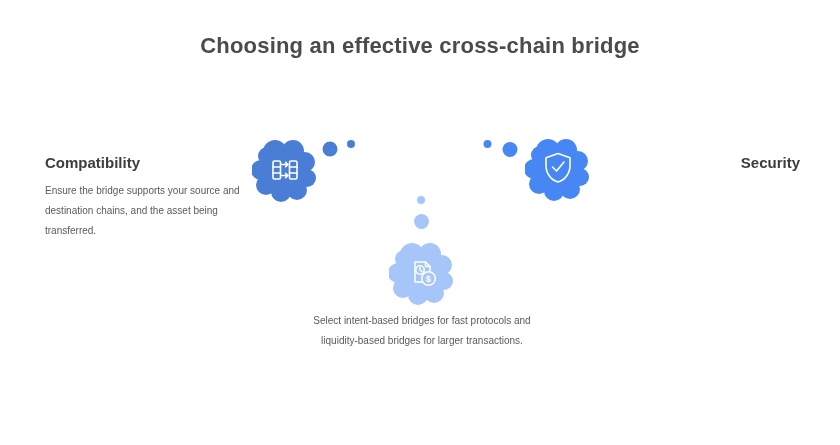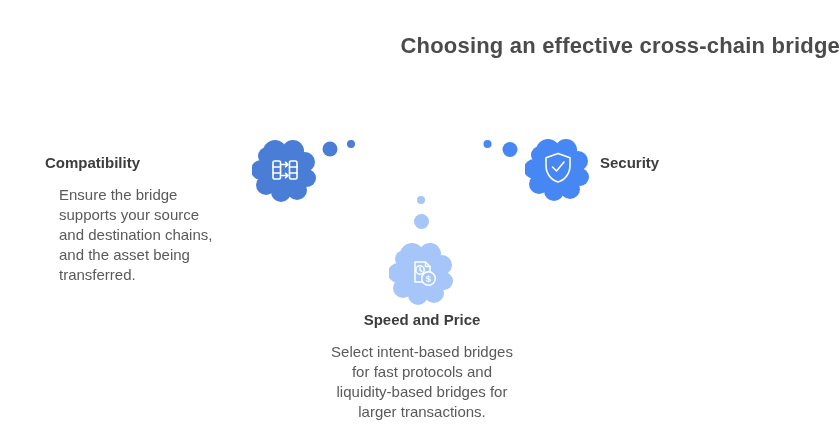--- a/index.html
+++ b/index.html
@@ -1,23 +1,23 @@
 <!DOCTYPE html>
 <html><head>
 <meta charset="utf-8">
 <style>
   html,body{margin:0;padding:0;}
   body{font-family:"Liberation Sans", sans-serif; background:#fff;}
   .canvas{position:relative;width:840px;height:445px;background:#ffffff;overflow:hidden;}
-  .main-title{position:absolute;top:18px;left:0;width:100%;text-align:right;
+  .main-title{position:absolute;top:18px;left:0;width:100%;text-align:center;
     font-size:22px;font-weight:700;color:#4b4b4b;letter-spacing:.2px;}
   .feature-text h3{margin:0 0 10px 0;font-size:15px;font-weight:700;color:#3d3d3d;}
-  .feature-text p{margin:14px;font-size:15px;line-height:20px;color:#5a5a5a;}
+  .feature-text p{margin:0;font-size:10px;line-height:20px;color:#5a5a5a;}
   .ft-compat{position:absolute;left:45px;top:154px;width:195px;text-align:left;}
-  .ft-security{position:absolute;left:600px;top:154px;width:200px;text-align:left;}
+  .ft-security{position:absolute;left:600px;top:154px;width:200px;text-align:right;}
   .ft-speed{position:absolute;left:312px;top:311px;width:220px;text-align:center;}
   .blob{position:absolute;}
   .blob-compat{left:252px;top:137px;}
   .blob-security{left:525px;top:136px;}
   .blob-speed{left:389px;top:240px;}
   .dots{position:absolute;}
   .dots-compat{left:320px;top:134px;}
   .dots-security{left:481px;top:134px;}
   .dots-speed{left:409px;top:192px;}
   svg{display:block;}
@@ -120,17 +120,16 @@
         <path d="M21.5 7 V11.5 H26" fill="none"></path>
         <circle cx="16" cy="15" r="4.2" fill="none"></circle>
         <path d="M16 12.8 V15 L17.8 16.4" fill="none"></path>
         <circle cx="24.5" cy="23.5" r="6.8"></circle>
         <text x="24.5" y="27" font-size="9.5" fill="#ffffff" stroke="none" text-anchor="middle" font-family="Liberation Sans, sans-serif" font-weight="bold">$</text>
       </g>
     </g>
   </svg>
 
   <div class="feature-text ft-speed">
-    <h3>Speed and Price</h3>
     <p>Select intent-based bridges for fast protocols and liquidity-based bridges for larger transactions.</p>
   </div>
 
 </div>
 
 </body></html>

